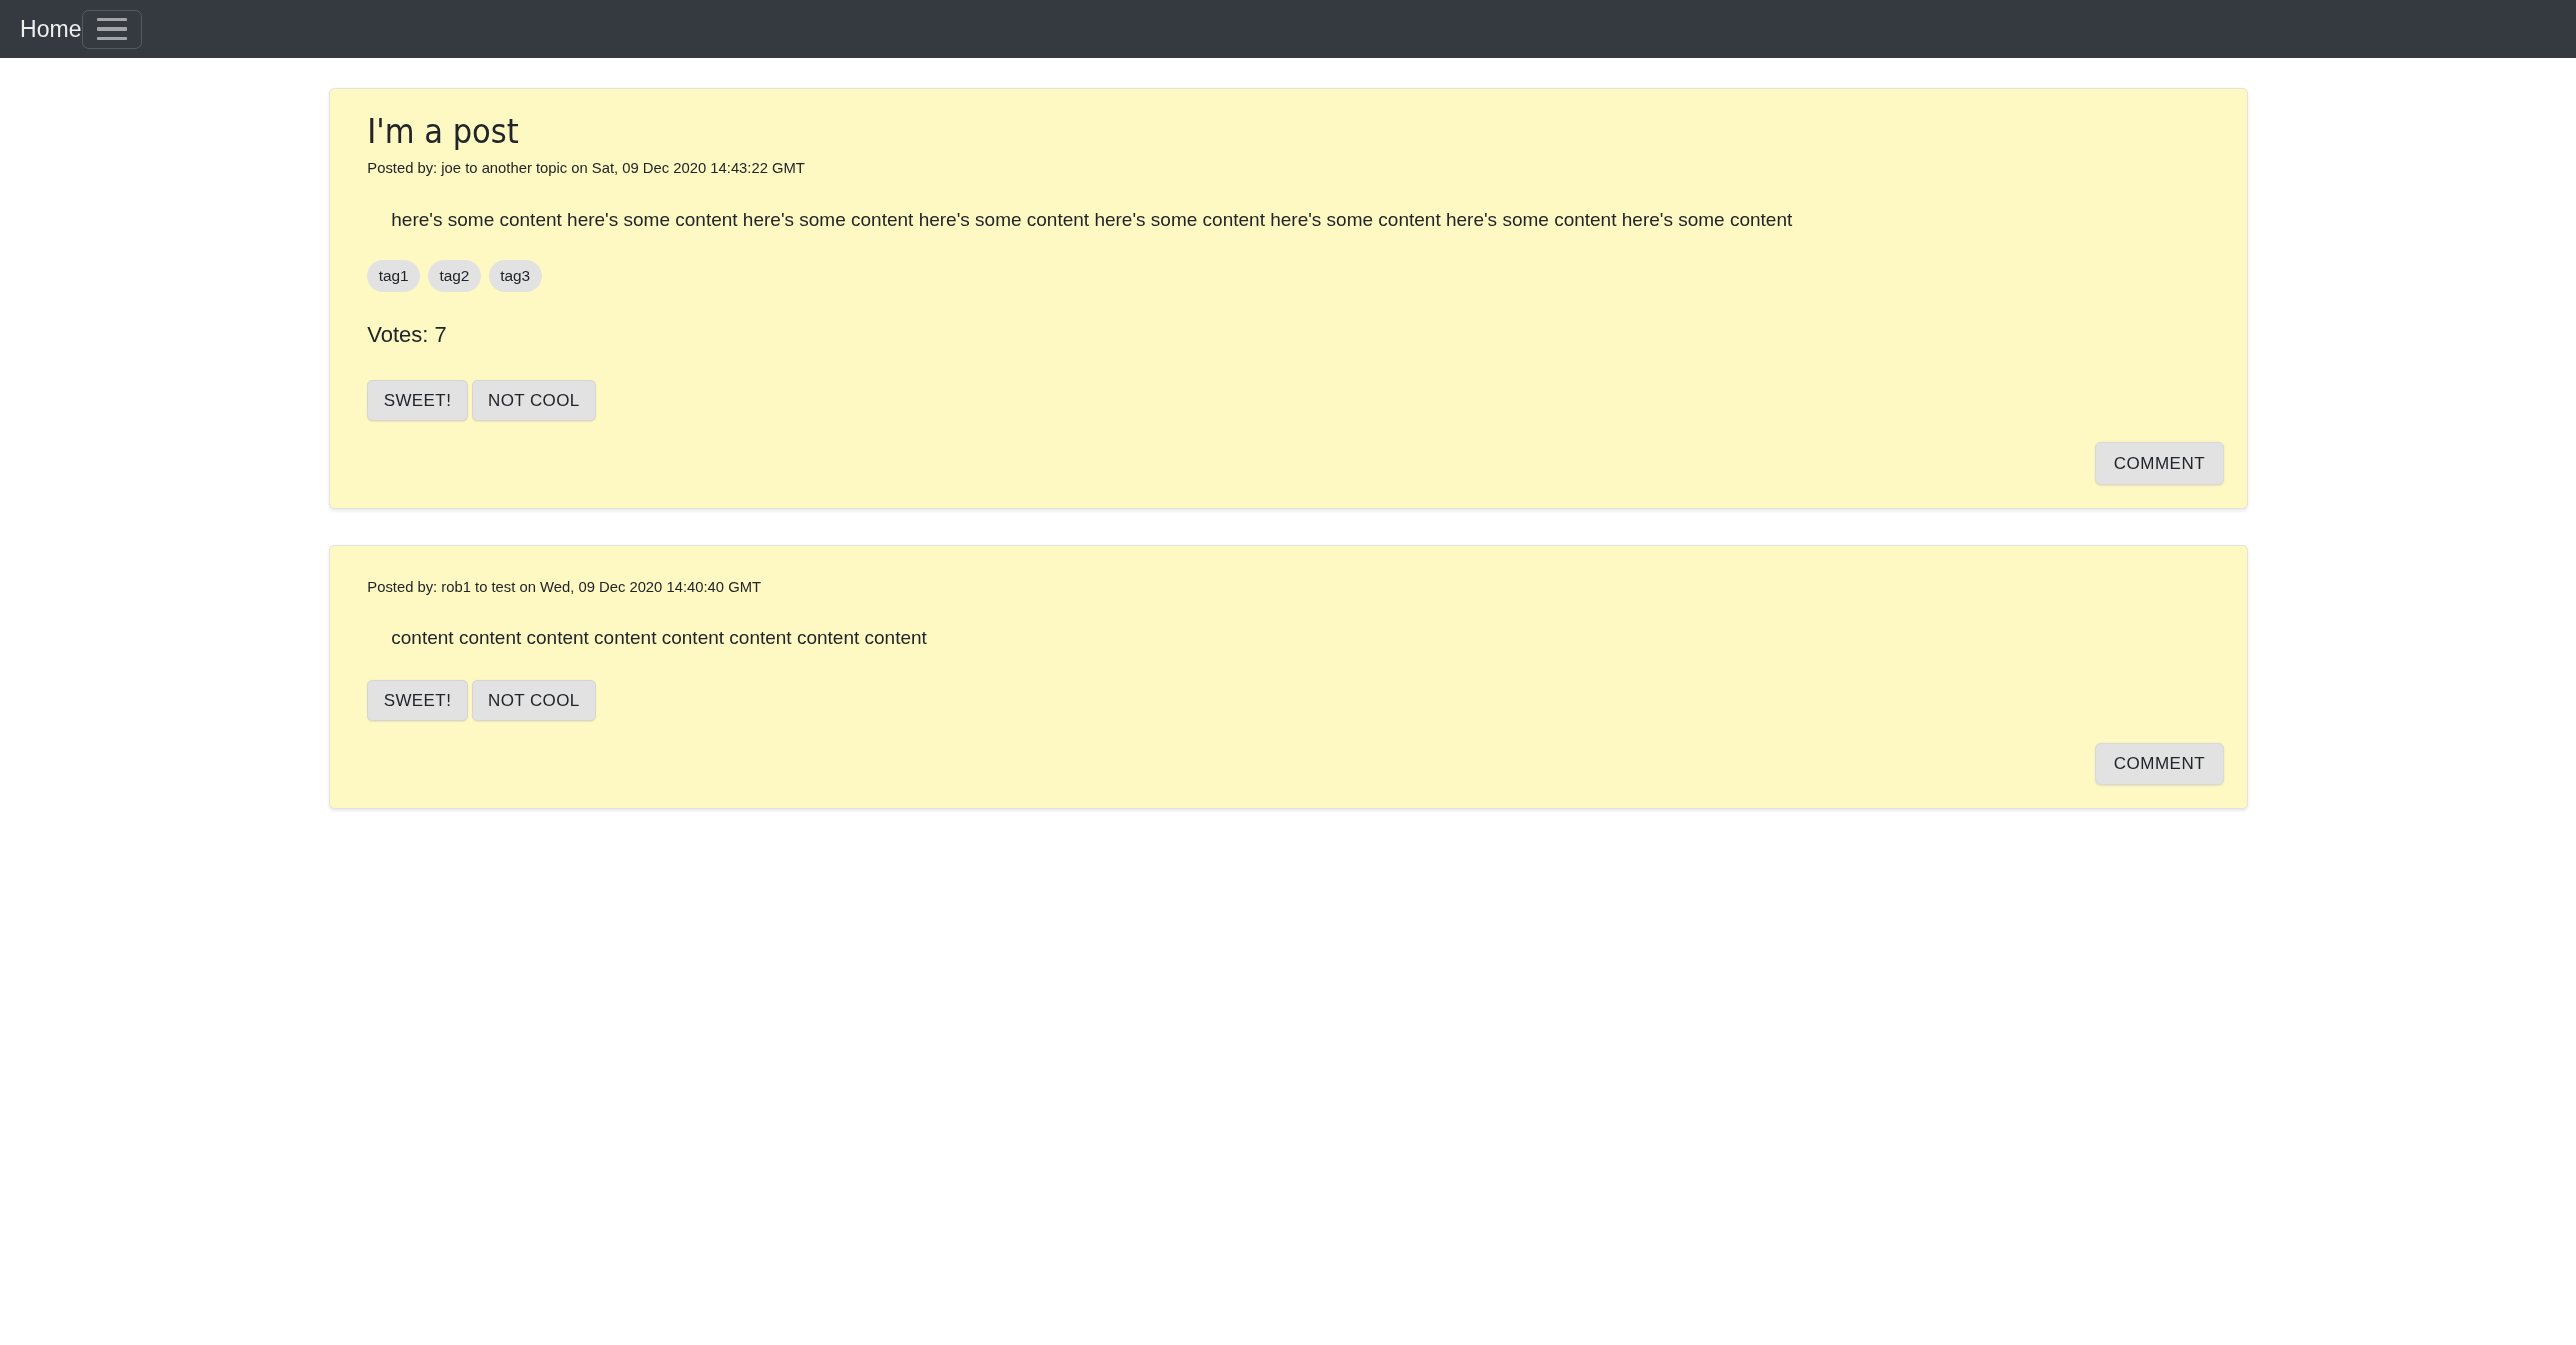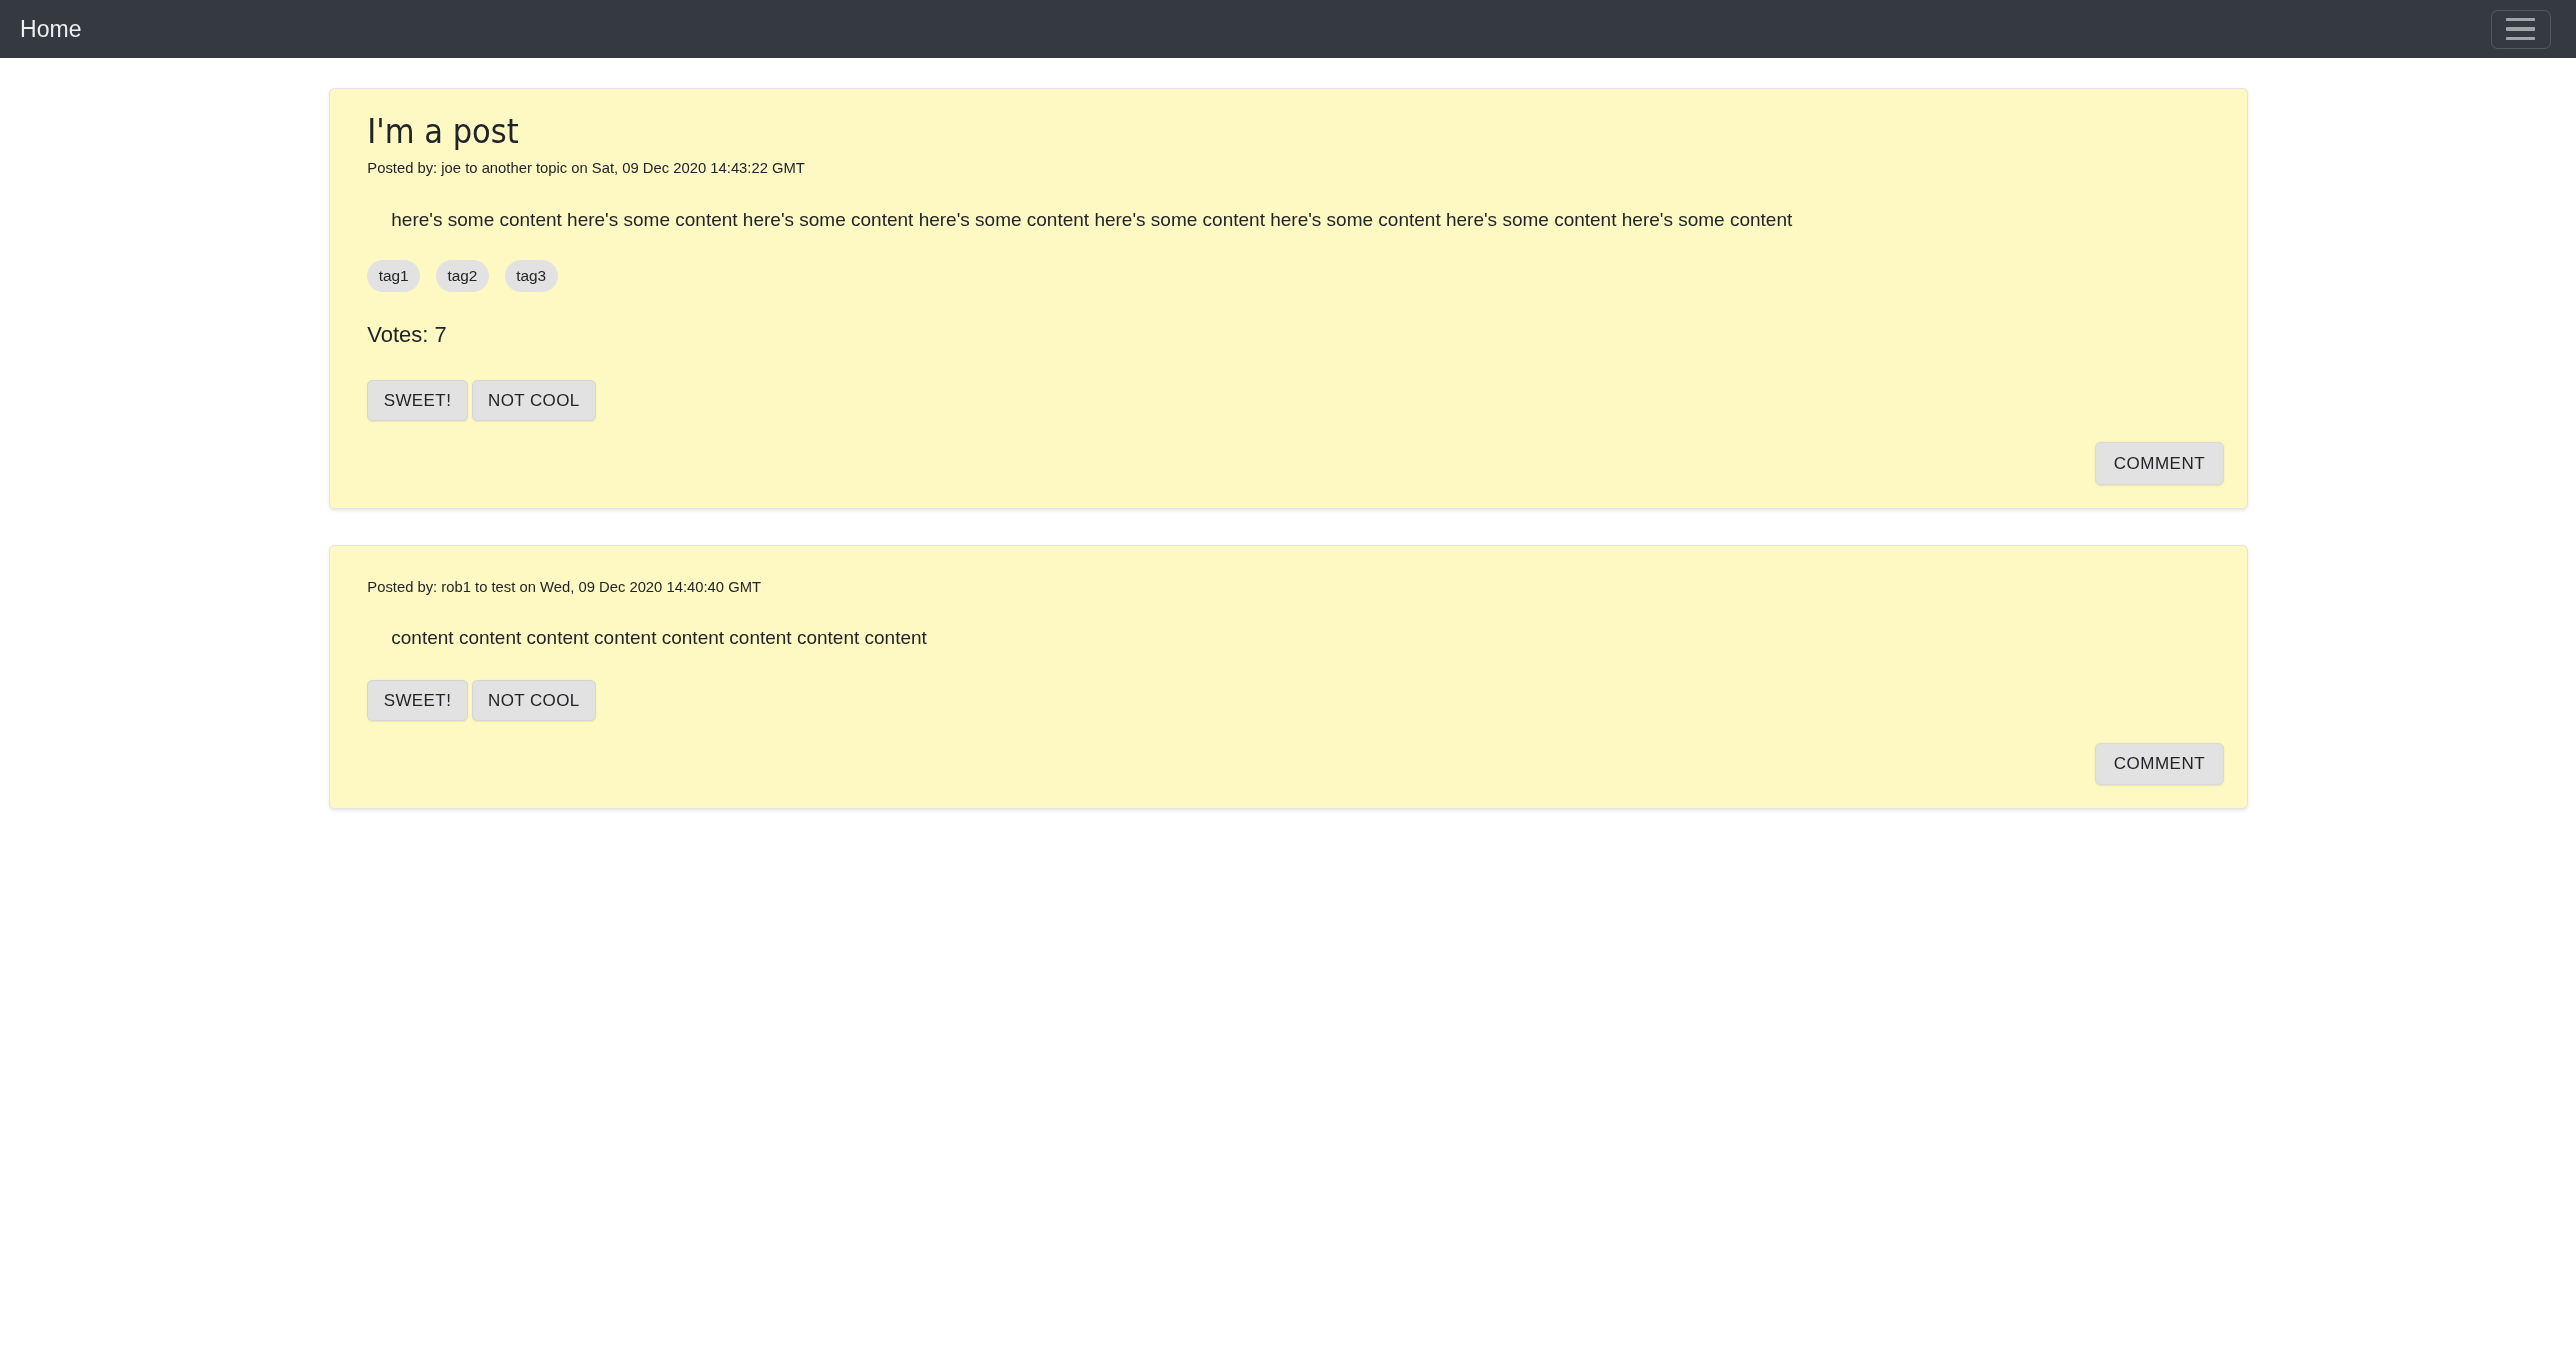--- a/index.html
+++ b/index.html
@@ -12,21 +12,21 @@
     font-family: "Liberation Sans", sans-serif;
     -webkit-font-smoothing: antialiased;
   }
 
   
   .navbar {
     height: 58px;
     background: #343a40;
     display: flex;
     align-items: center;
-    justify-content: space-between;
+    justify-content: flex-start;
     padding: 0 25.5px 0 20px;
   }
   .navbar-brand {
     color: rgba(255,255,255,0.92);
     font-size: 23px;
     line-height: 1;
     letter-spacing: 0.1px;
     cursor: pointer;
     text-decoration: none;
   }
@@ -124,21 +124,21 @@
   .post-content {
     font-size: 19px;
     line-height: 1.35;
     color: #212529;
     margin-top: 28px;
     padding-left: 24px;
   }
 
   .tags {
     display: flex;
-    gap: 16px;
+    gap: 8px;
     margin-top: 28px;
     flex-wrap: wrap;
   }
   .tag {
     background: #e2e2e2;
     color: #212529;
     font-size: 15.4px;
     line-height: 1;
     border-radius: 17.4px;
     padding: 8px 11.4px 8.7px 11.4px;

